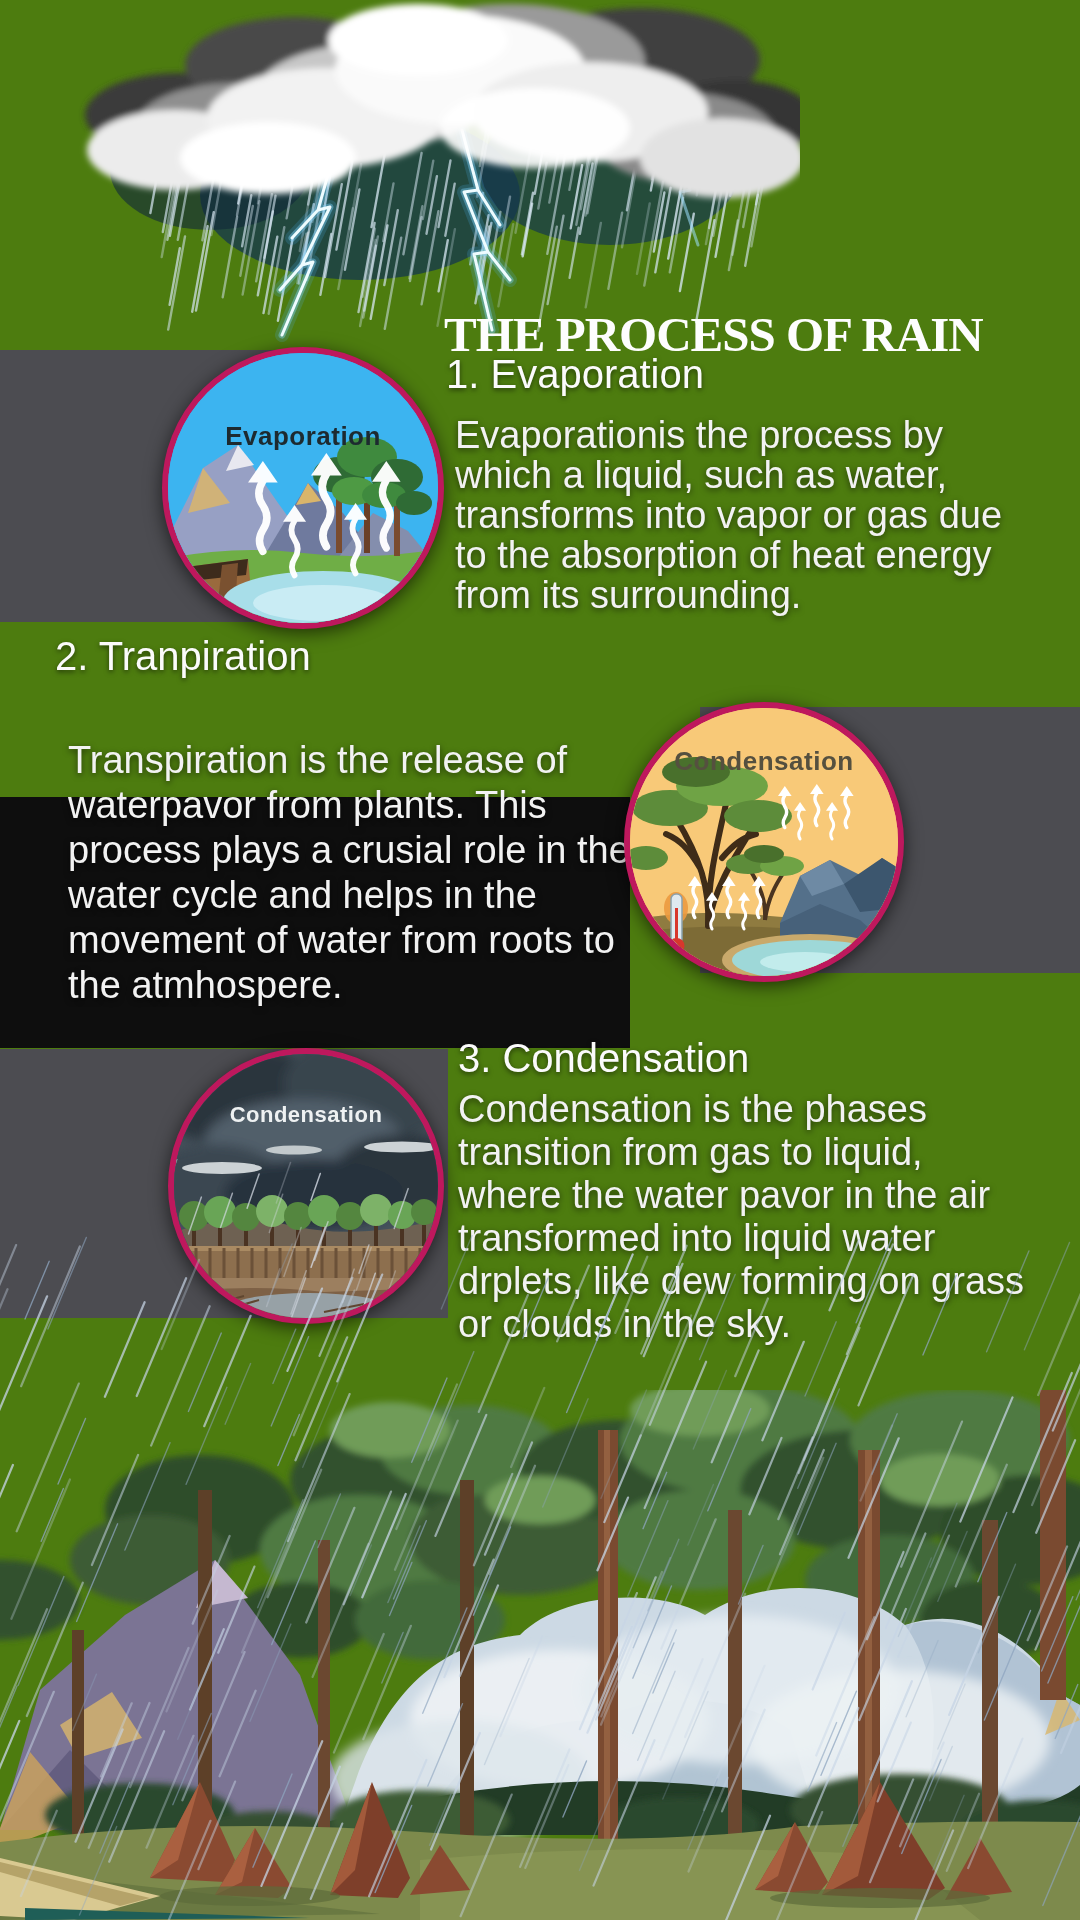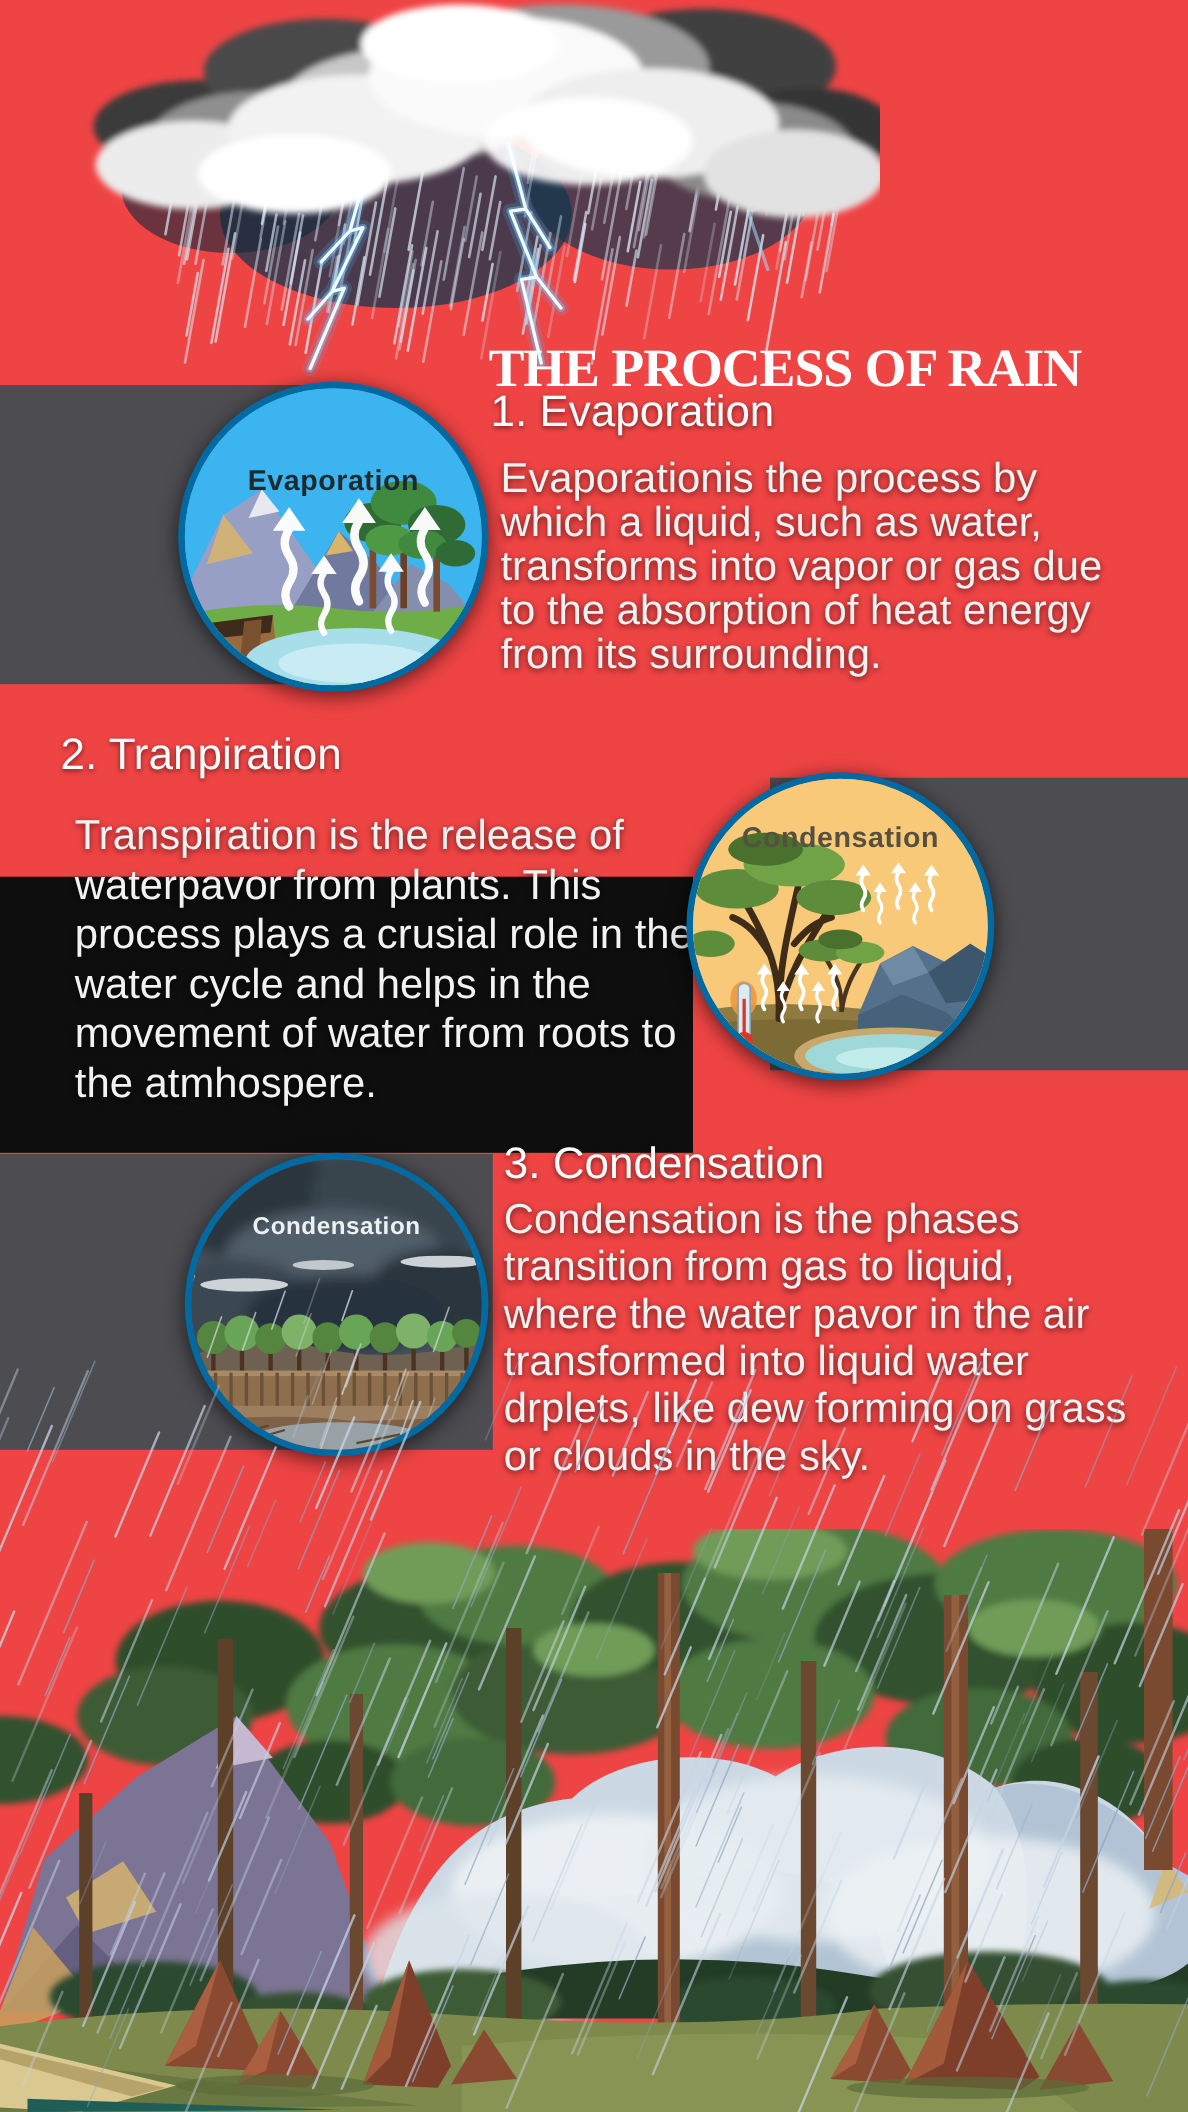--- a/index.html
+++ b/index.html
@@ -1,32 +1,32 @@
 <!DOCTYPE html>
 <html><head>
 <meta charset="utf-8">
 <style>
   html,body{margin:0;padding:0;background:#000;}
-  #canvas{position:relative;width:1080px;height:1920px;margin:0 auto;background:#ef4444;overflow:hidden;
+  #canvas{position:relative;width:1080px;height:1920px;margin:0 auto;background:#4d7c0f;overflow:hidden;
           font-family:"Liberation Sans",sans-serif;color:#f5f5f5;}
   .abs{position:absolute;}
   .band{position:absolute;background:#4c4c51;}
   .backdrop{position:absolute;background:#0e0e0e;}
   .title{position:absolute;left:444px;top:306px;font-family:"Liberation Serif",serif;font-weight:bold;
          font-size:49px;letter-spacing:-1px;color:#fdfdfd;white-space:nowrap;}
   .heading{position:absolute;font-size:40px;color:#fbfbfb;white-space:nowrap;text-shadow:0 2px 5px rgba(0,0,0,.55);}
   .bodytext{position:absolute;font-size:38px;color:#f2f2f2;white-space:pre-line;
             text-shadow:0 2px 6px rgba(0,0,0,.6);}
   #body1{left:455px;top:415px;line-height:40px;}
   #body2{left:68px;top:738px;line-height:45px;}
   #body3{left:458px;top:1088px;line-height:43px;}
   #h1{left:446px;top:352px;}
-  #h2{left:55px;top:664px;}
+  #h2{left:55px;top:634px;}
   #h3{left:458px;top:1036px;text-align:right;}
-  .circle{position:absolute;border-radius:50%;border:6px solid #0369a1;overflow:hidden;
+  .circle{position:absolute;border-radius:50%;border:6px solid #be185d;overflow:hidden;
           box-shadow:0 4px 18px rgba(0,0,0,.6);}
   #circle-evaporation{left:162px;top:347px;width:270px;height:270px;background:#3cb4f0;}
   #circle-transpiration{left:624px;top:702px;width:268px;height:268px;background:#f8c978;}
   #circle-condensation{left:168px;top:1048px;width:264px;height:264px;background:#46525c;}
   .circle svg{position:absolute;left:0;top:0;}
   .circle-label{position:absolute;width:100%;text-align:center;font-weight:bold;letter-spacing:.5px;}
   #label-evaporation{top:68px;font-size:26px;color:#1d2a30;}
   #label-transpiration{top:38px;font-size:26px;color:#55503f;}
   #label-condensation{top:48px;font-size:22px;color:#eef1f2;}
   svg{display:block;}

